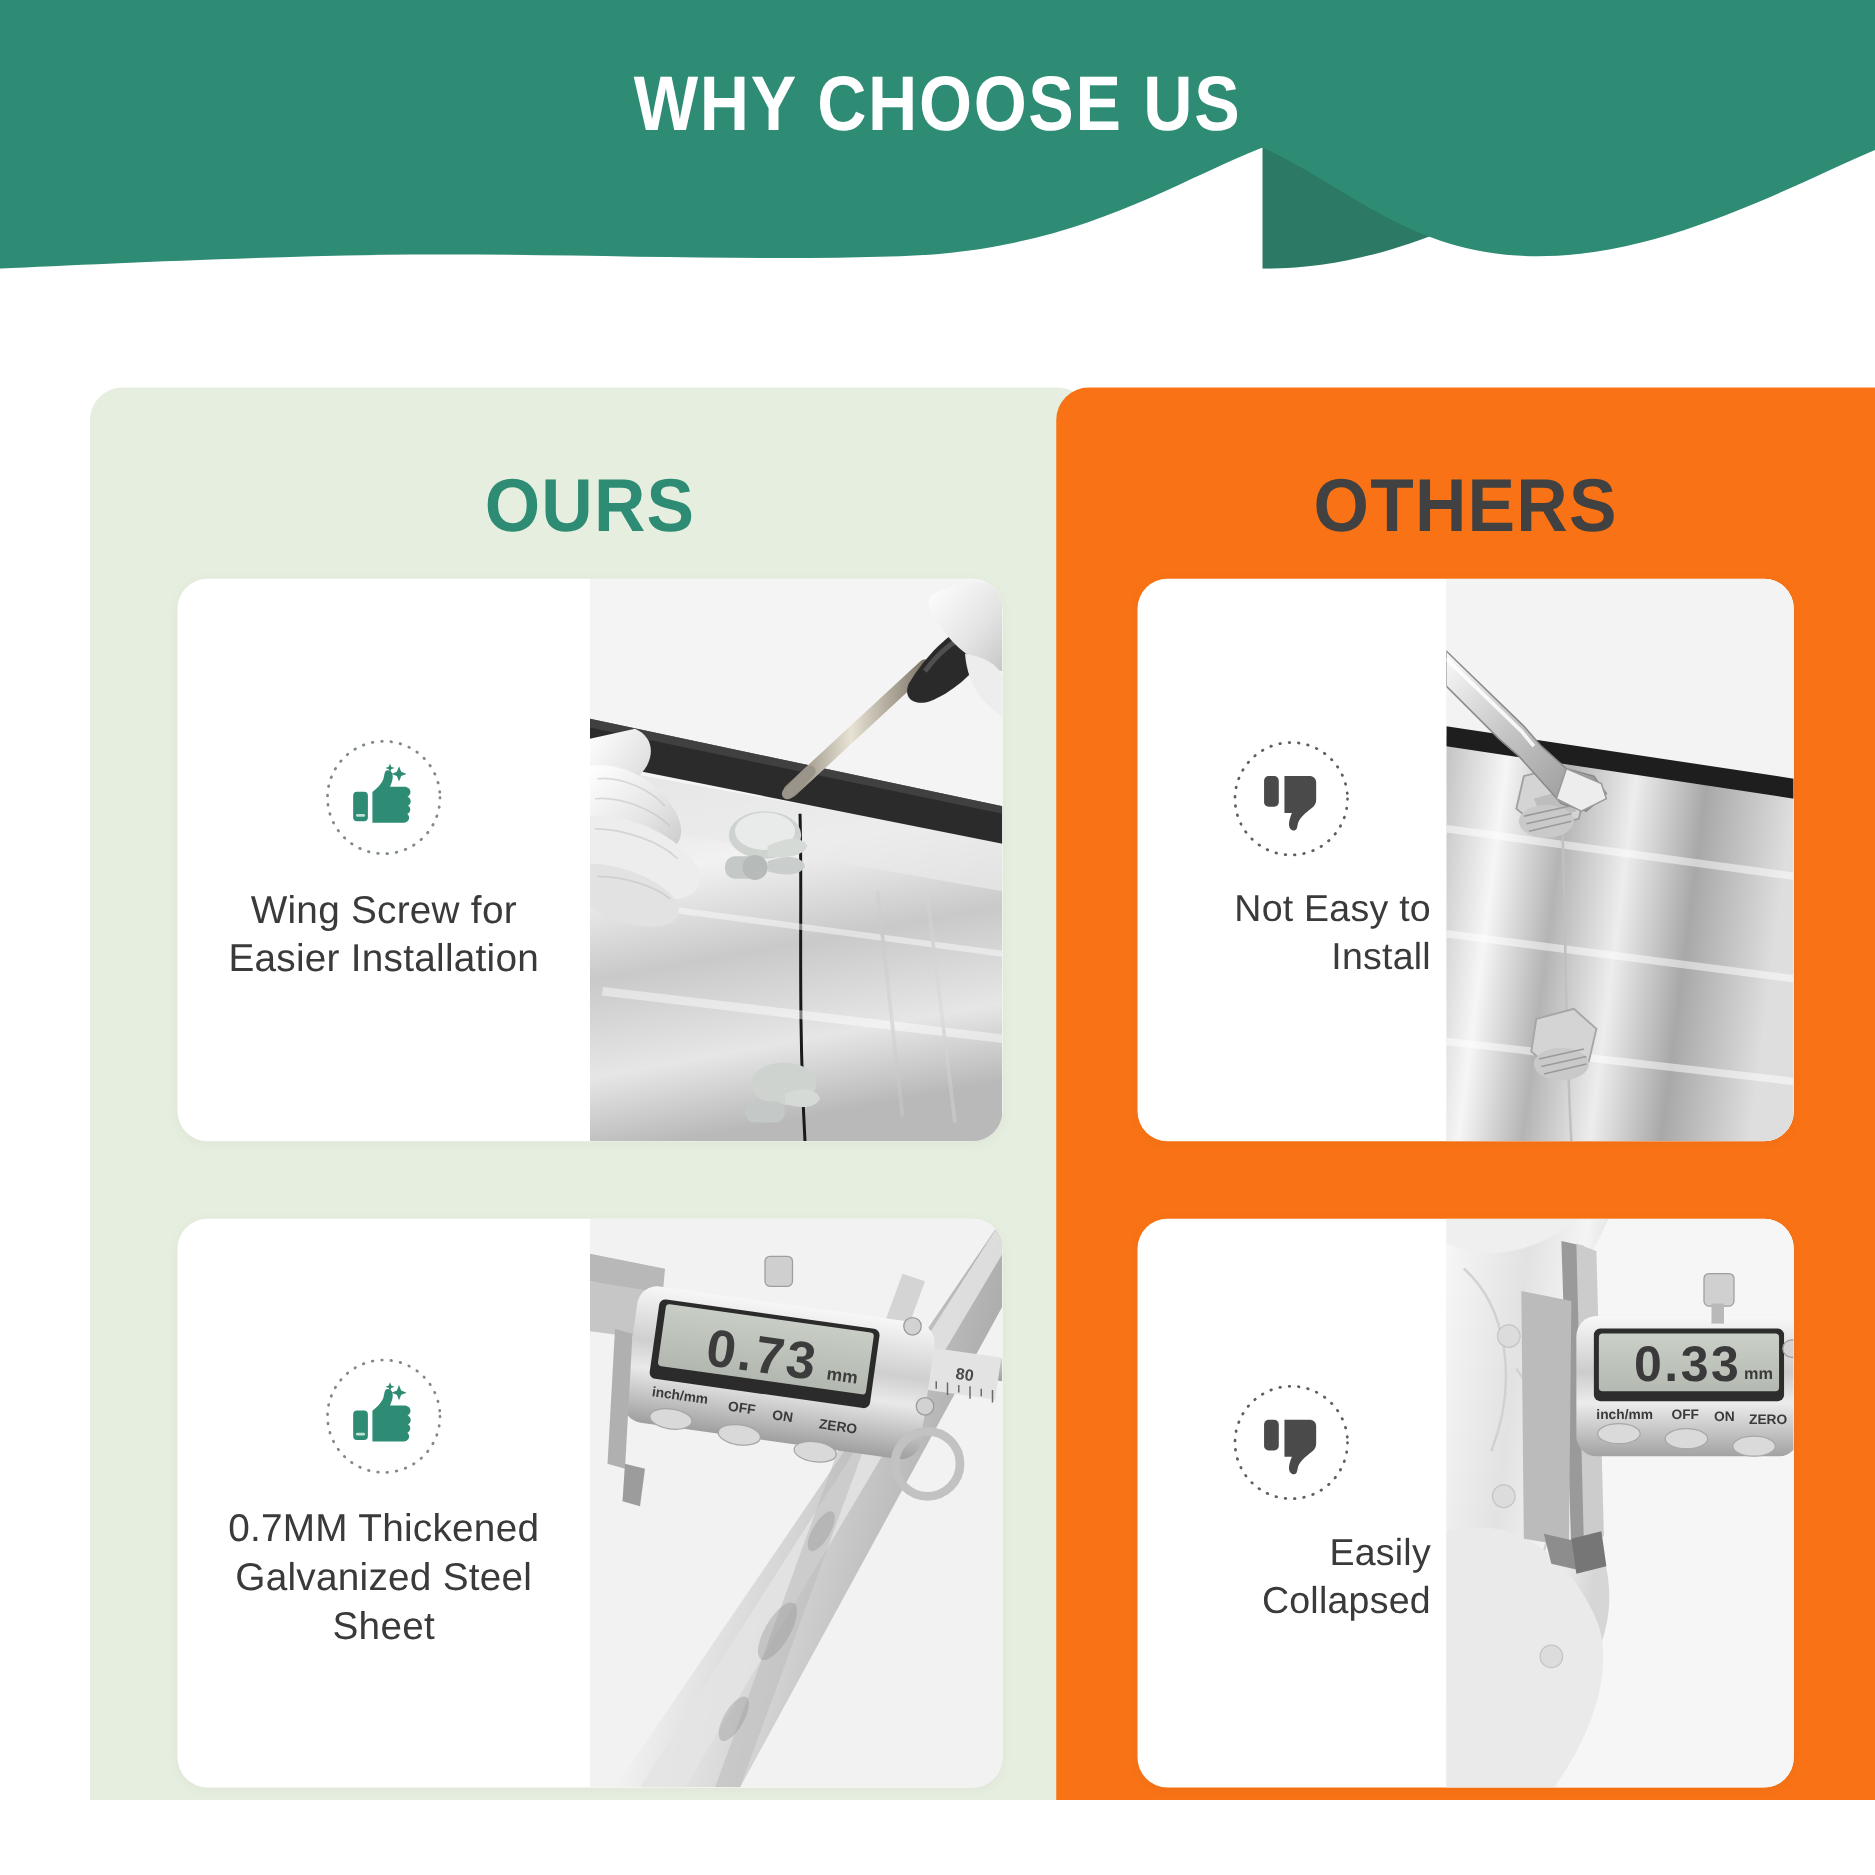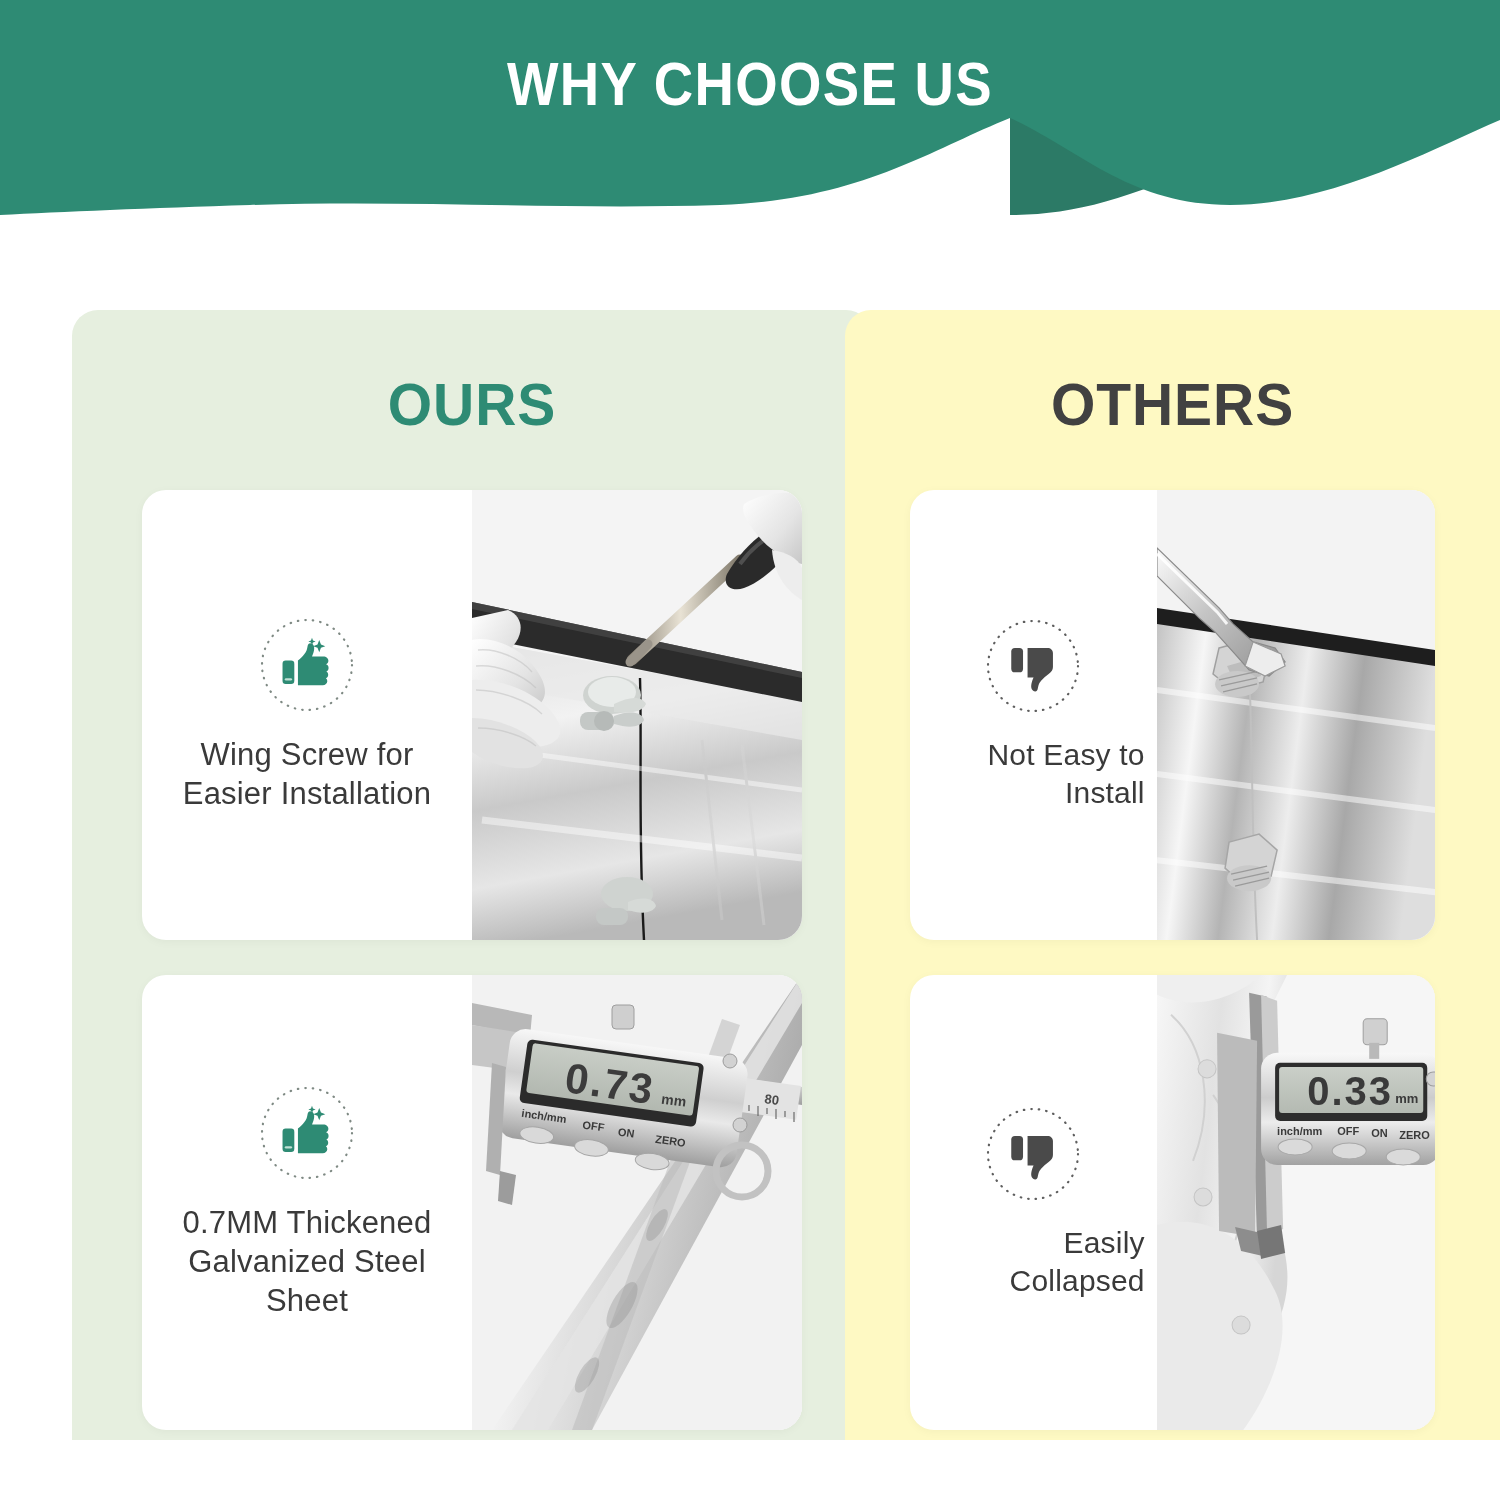--- a/index.html
+++ b/index.html
@@ -30,21 +30,21 @@
 
   .panel{ position:absolute; top:0; height:1130px; }
   .panel-ours{
     left:40px; width:800px;
     background:#e6efdf;
     border-radius:26px 26px 0 0;
     margin-left:32px;
   }
   .panel-others{
     left:845px; width:655px;
-    background:#fef9c3;
+    background:#f97316;
     border-radius:26px 0 0 0;
   }
 
   .panel-heading{
     position:absolute; top:60px; left:0; width:100%;
     text-align:center;
     font-size:60px;
     font-weight:bold;
     letter-spacing:1px;
     transform:scaleX(0.95);
@@ -56,21 +56,21 @@
   .card{
     position:absolute;
     background:#ffffff;
     border-radius:24px;
     overflow:hidden;
     display:flex;
     box-shadow:0 2px 10px rgba(0,0,0,0.04);
   }
   .card-ours{ left:70px; width:660px; }
   .card-others{ left:65px; width:525px; }
-  .card-top{ top:180px; height:450px; }
+  .card-top{ top:153px; height:450px; }
   .card-bot{ top:665px; height:455px; }
 
   .card-left{
     flex:0 0 50%;
     display:flex; flex-direction:column;
     align-items:center; justify-content:center;
     padding:10px 8px;
   }
   .card-others .card-left{ flex:0 0 47%; }
   .card-right{ flex:1 1 auto; position:relative; overflow:hidden; background:#f3f3f3; }

